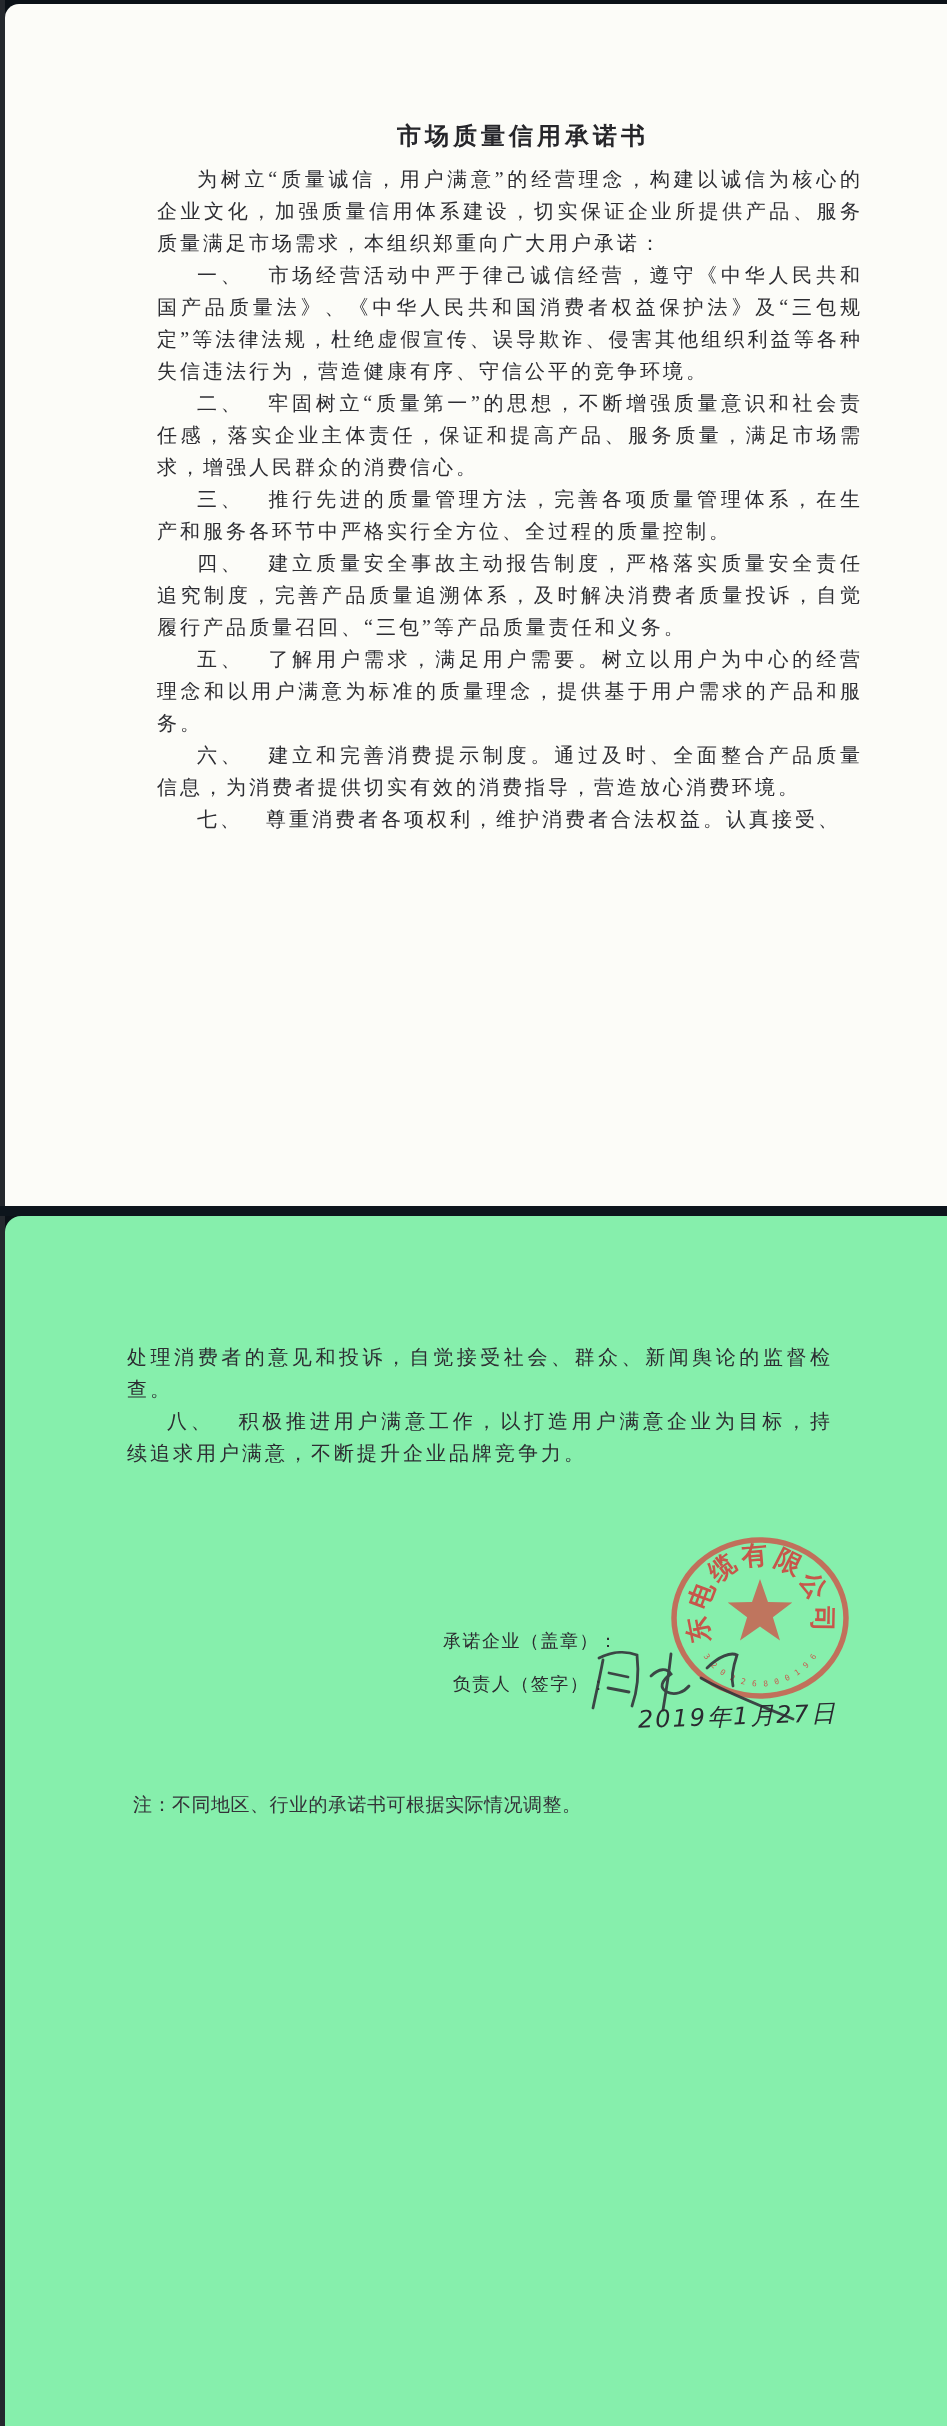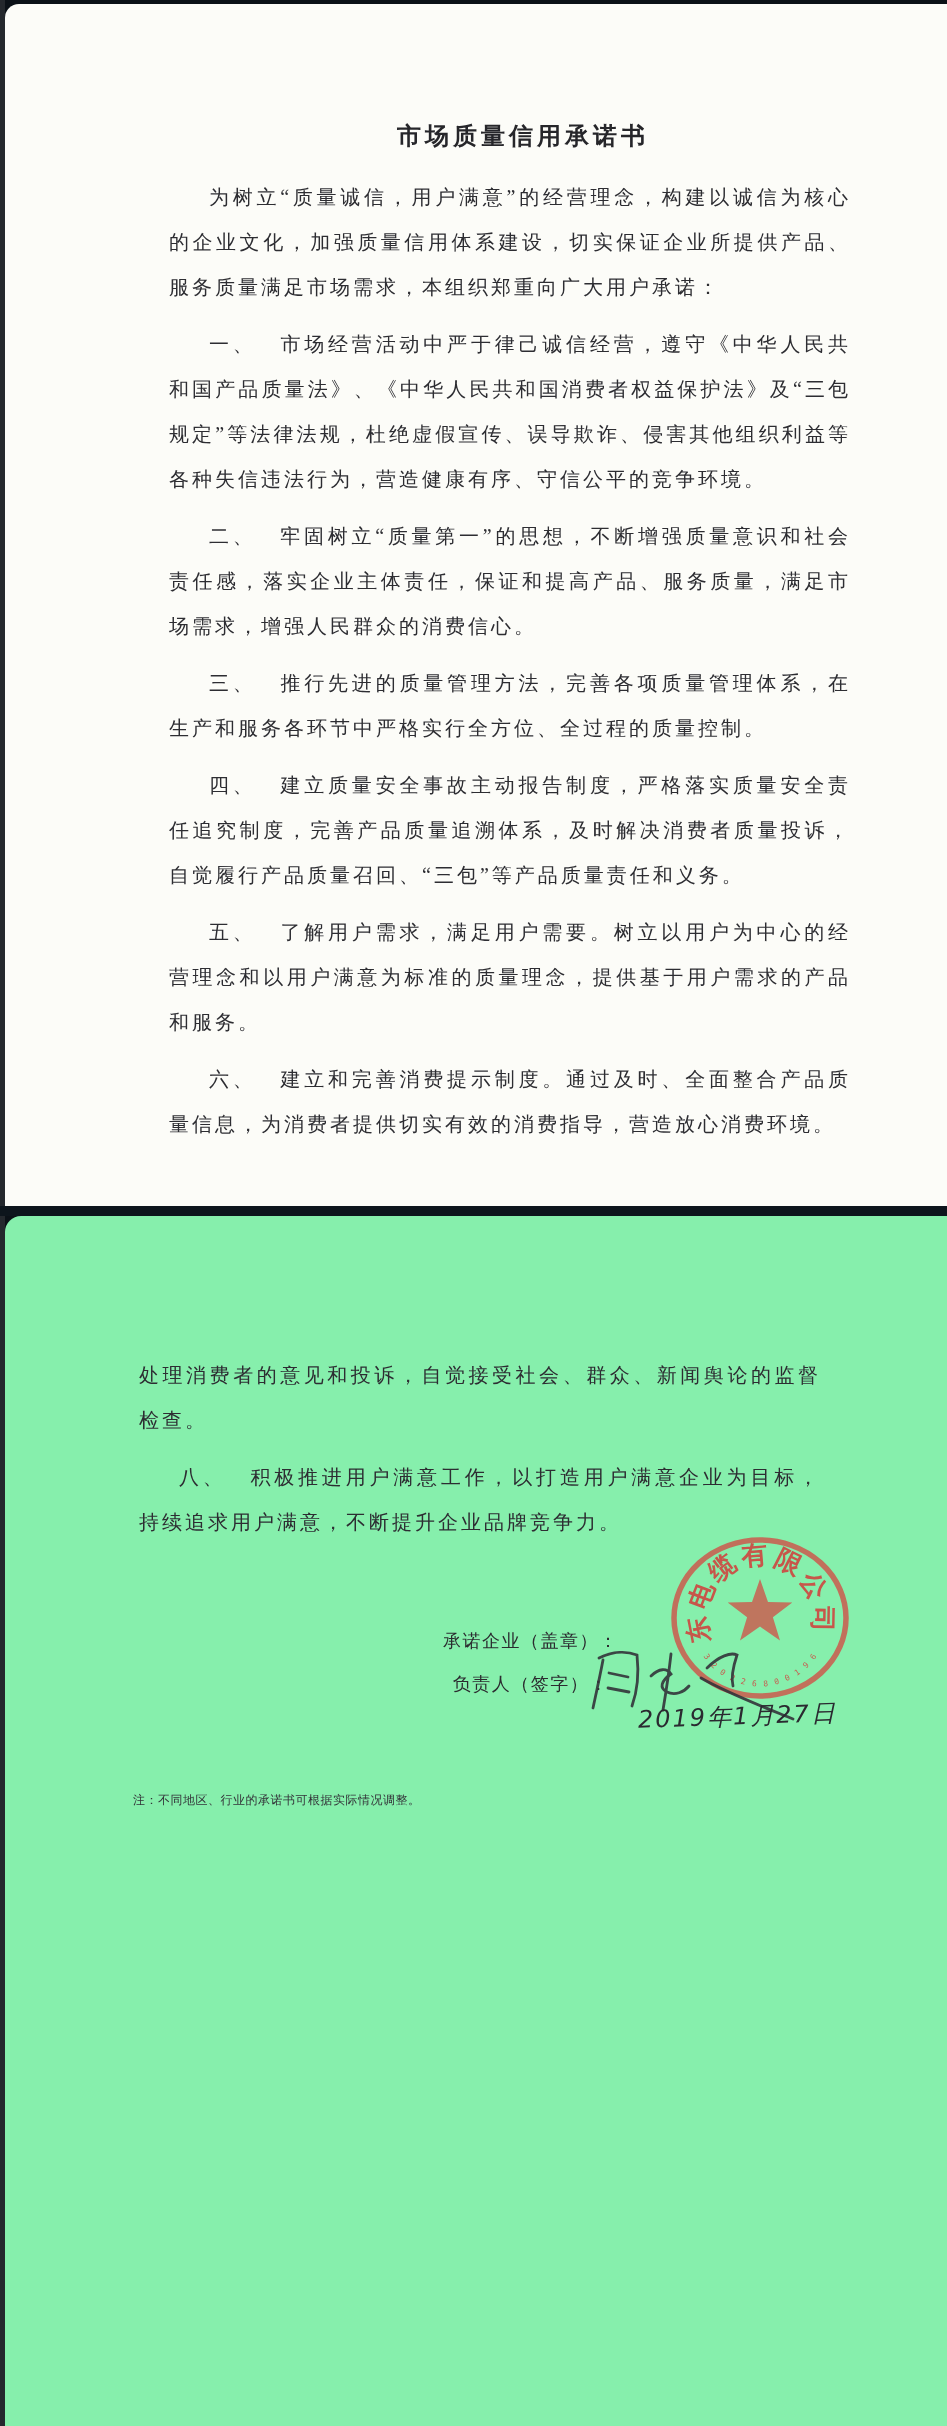--- a/index.html
+++ b/index.html
@@ -8,51 +8,52 @@
   .top-band{position:absolute;left:0;top:0;width:947px;height:4px;background:#0b1117;}
   .left-strip{position:absolute;left:0;top:0;width:5px;height:2426px;background:#24282d;}
   .page{position:absolute;left:5px;width:942px;background:#fcfcf8;padding-left:7px;}
   .page1{top:4px;height:1202px;border-radius:14px 0 0 0;}
   .divider{position:absolute;left:0;top:1206px;width:947px;height:10px;background:#0d151c;}
   .page2{top:1216px;height:1210px;background:#86efac;border-radius:16px 4px 0 0;}
   .doc-title{position:absolute;left:165px;top:116px;width:706px;text-align:center;
              font-size:24px;font-weight:bold;letter-spacing:4px;color:#26262a;}
   .body-text{position:absolute;left:152px;top:159px;width:706px;}
   .body-text2{position:absolute;left:122px;top:125px;width:706px;}
-  .body-text p,.body-text2 p{margin:12px;font-size:20px;line-height:45px;letter-spacing:3px;
+  .body-text p,.body-text2 p{margin:0;font-size:20px;line-height:32px;letter-spacing:3px;
              color:#2d2d32;text-align:justify;word-break:break-all;text-indent:2em;}
   .body-text2 p.no-indent{text-indent:0;}
   .sig-block{position:absolute;left:438px;top:404px;font-size:18px;line-height:43px;
              letter-spacing:1.5px;color:#2b2b2f;text-align:center;}
   .stamp{position:absolute;left:660px;top:316px;opacity:.88;}
   #stamp-arc text{fill:#d0413d;font-weight:bold;font-family:"DejaVu Sans",sans-serif;}
   #stamp-code text{fill:#cf4a44;font-family:"DejaVu Sans Mono",monospace;}
   .signature{position:absolute;left:580px;top:432px;}
   .hand-date{position:absolute;left:633px;top:484px;width:220px;font-size:24px;color:#2a2a30;
              font-style:italic;letter-spacing:2px;transform:rotate(-2deg);
              font-family:"DejaVu Sans",sans-serif;white-space:nowrap;}
-  .note{position:absolute;left:128px;top:576px;font-size:12px;letter-spacing:.5px;color:#333338;}
+  .note{position:absolute;left:128px;top:576px;font-size:19px;letter-spacing:.5px;color:#333338;}
 </style>
 </head>
 <body>
 
 <div class="screen">
   <div class="top-band"></div>
   <div class="left-strip"></div>
 
   <div class="page page1">
     <div class="doc-title">市场质量信用承诺书</div>
     <div class="body-text">
       <p>为树立“质量诚信，用户满意”的经营理念，构建以诚信为核心的企业文化，加强质量信用体系建设，切实保证企业所提供产品、服务质量满足市场需求，本组织郑重向广大用户承诺：</p>
       <p>一、　市场经营活动中严于律己诚信经营，遵守《中华人民共和国产品质量法》、《中华人民共和国消费者权益保护法》及“三包规定”等法律法规，杜绝虚假宣传、误导欺诈、侵害其他组织利益等各种失信违法行为，营造健康有序、守信公平的竞争环境。</p>
       <p>二、　牢固树立“质量第一”的思想，不断增强质量意识和社会责任感，落实企业主体责任，保证和提高产品、服务质量，满足市场需求，增强人民群众的消费信心。</p>
       <p>三、　推行先进的质量管理方法，完善各项质量管理体系，在生产和服务各环节中严格实行全方位、全过程的质量控制。</p>
       <p>四、　建立质量安全事故主动报告制度，严格落实质量安全责任追究制度，完善产品质量追溯体系，及时解决消费者质量投诉，自觉履行产品质量召回、“三包”等产品质量责任和义务。</p>
       <p>五、　了解用户需求，满足用户需要。树立以用户为中心的经营理念和以用户满意为标准的质量理念，提供基于用户需求的产品和服务。</p>
       <p>六、　建立和完善消费提示制度。通过及时、全面整合产品质量信息，为消费者提供切实有效的消费指导，营造放心消费环境。</p>
+      <p>七、　尊重消费者各项权利，维护消费者合法权益。认真接受、</p>
     </div>
   </div>
 
   <div class="divider"></div>
 
   <div class="page page2">
     <div class="body-text2">
       <p class="no-indent">处理消费者的意见和投诉，自觉接受社会、群众、新闻舆论的监督检查。</p>
       <p>八、　积极推进用户满意工作，以打造用户满意企业为目标，持续追求用户满意，不断提升企业品牌竞争力。</p>
     </div>

